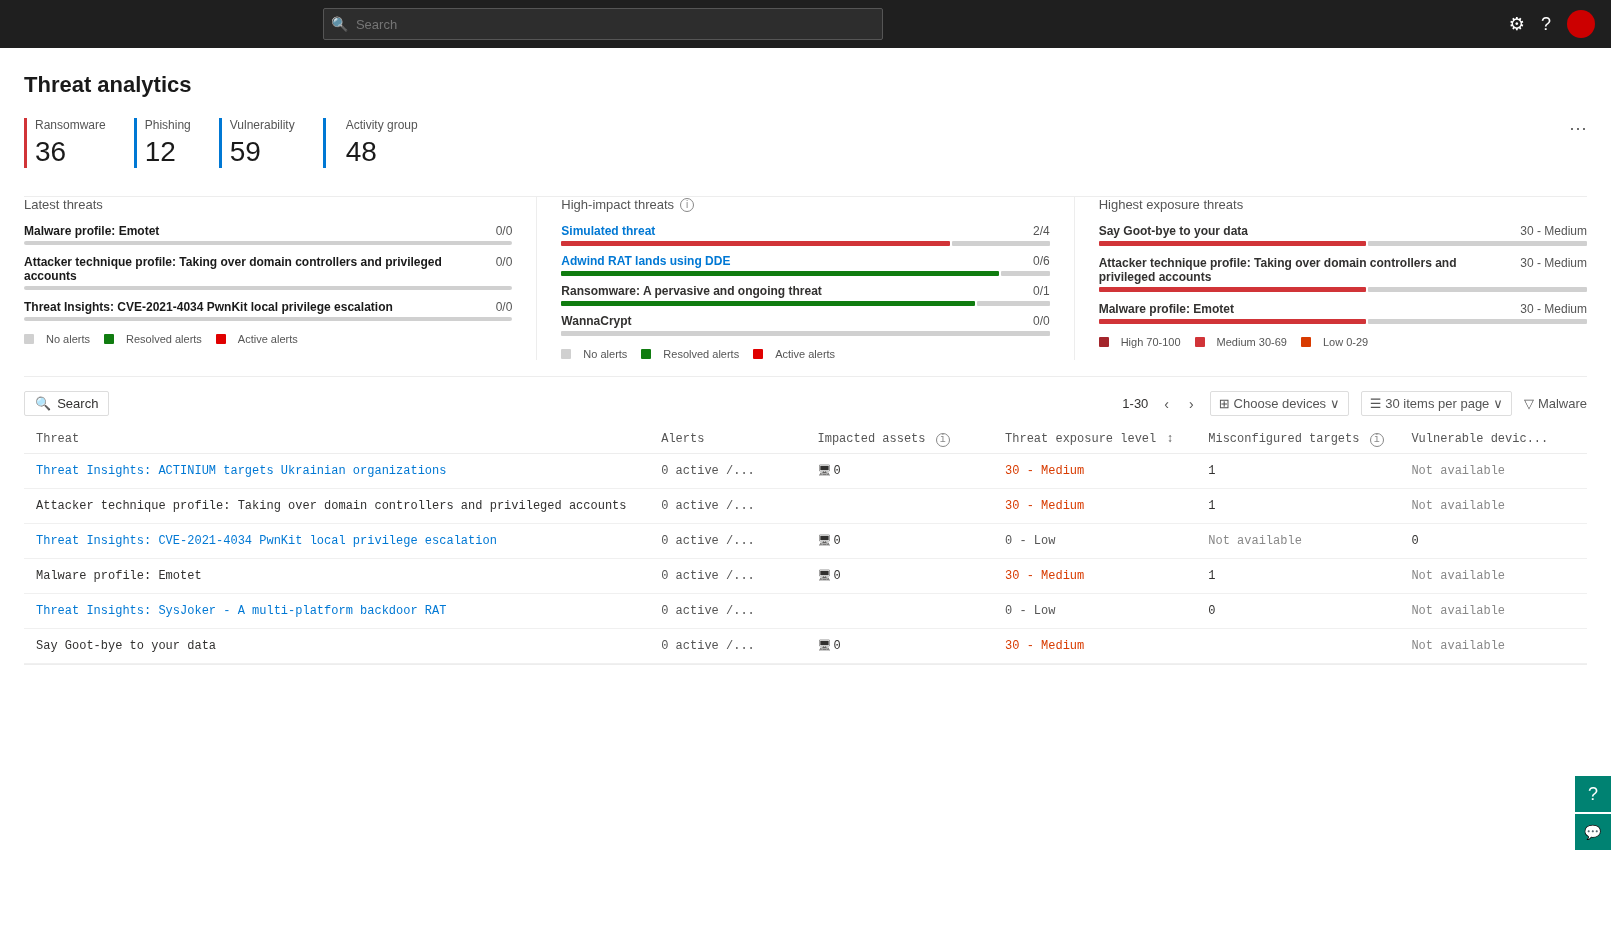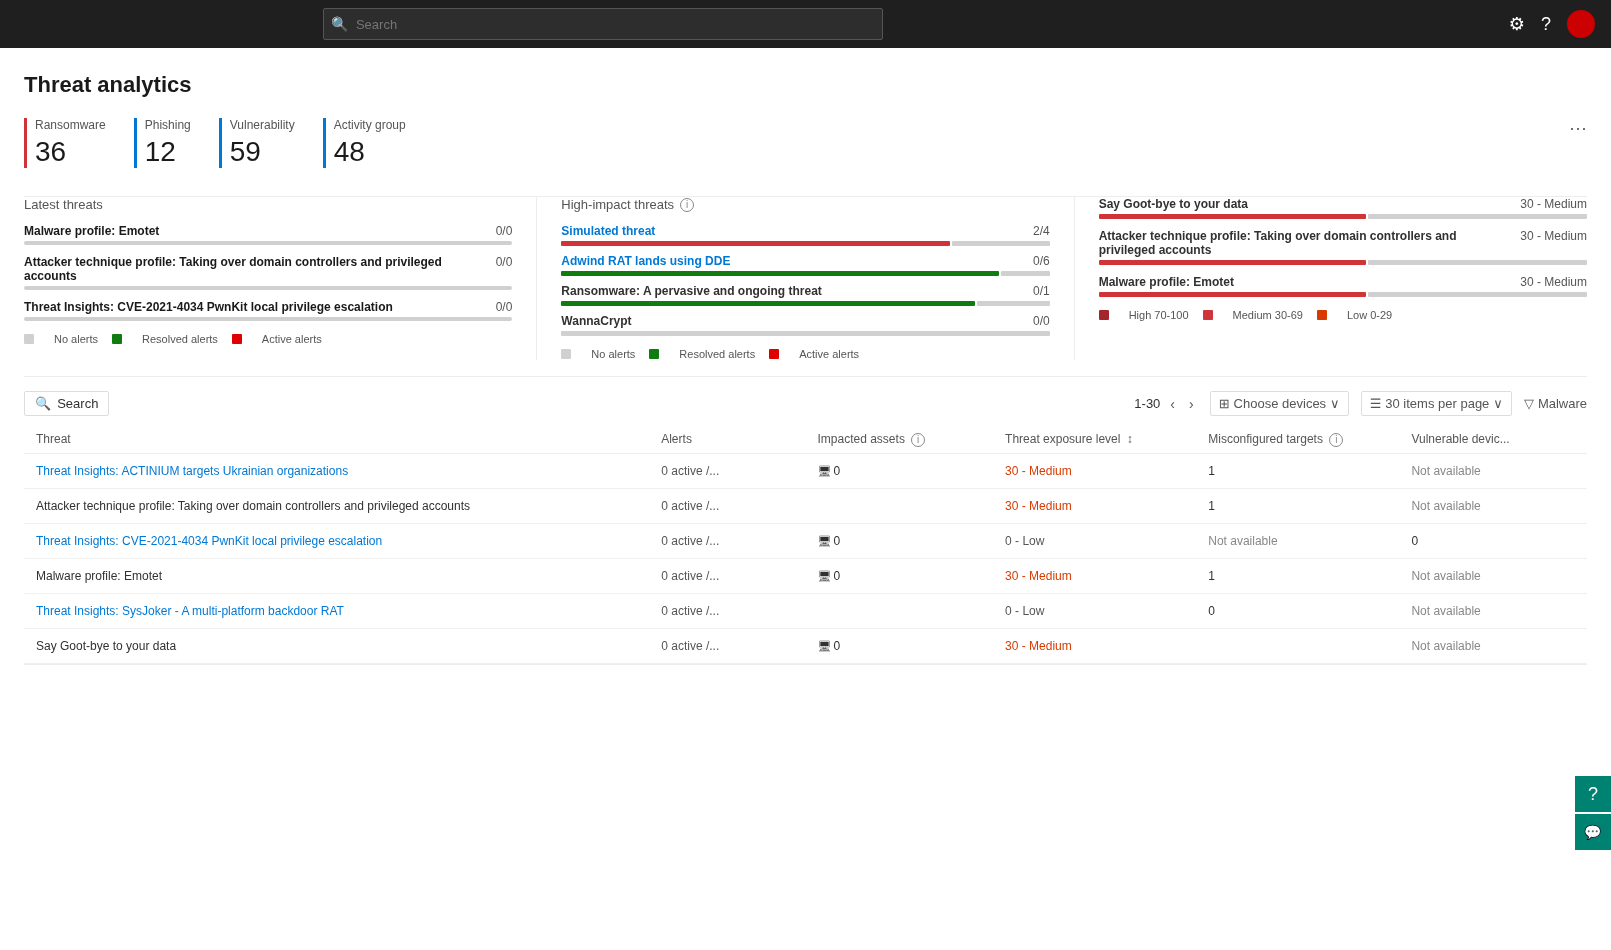--- a/index.html
+++ b/index.html
@@ -53,21 +53,21 @@
     .main { background: #fff; min-height: calc(100vh - 48px); padding: 24px 24px 0 24px; overflow: hidden; }
 
     .page-title { font-size: 22px; font-weight: 600; margin-bottom: 20px; color: #1a1a1a; }
 
     
     .stats-row { display: flex; gap: 0; margin-bottom: 28px; }
     .stat-item { padding: 0 28px 0 0; border-left: 3px solid; margin-right: 0; }
     .stat-item:first-child { border-color: #e00; padding-left: 8px; }
     .stat-item:nth-child(2) { border-color: #0078d4; padding-left: 8px; }
     .stat-item:nth-child(3) { border-color: #0078d4; padding-left: 8px; }
-    .stat-item:nth-child(4) { border-color: #0078d4; padding-left: 8px; }
+    .stat-item:nth-child(4) { border-color: #0078d4; padding-left: 20px; }
     .stat-label { font-size: 12px; color: #555; margin-bottom: 4px; }
     .stat-value { font-size: 28px; font-weight: 300; color: #1a1a1a; }
     .more-btn { margin-left: auto; color: #555; font-size: 18px; cursor: pointer; align-self: flex-start; }
 
     
     .threats-panels { display: flex; gap: 0; border-top: 1px solid #ededed; margin-bottom: 16px; }
     .threat-panel { flex: 1; padding: 0 24px 0 0; border-right: 1px solid #ededed; }
     .threat-panel:last-child { border-right: none; padding-right: 0; padding-left: 24px; }
     .threat-panel:first-child { padding-left: 0; }
     .threat-panel:nth-child(2) { padding-left: 24px; }
@@ -75,56 +75,56 @@
     .info-icon { width: 14px; height: 14px; border: 1px solid #888; border-radius: 50%; display: inline-flex; align-items: center; justify-content: center; font-size: 10px; color: #888; }
 
     .threat-item { margin-bottom: 10px; }
     .threat-name { font-size: 12px; color: #1a1a1a; margin-bottom: 3px; display: flex; justify-content: space-between; }
     .threat-count { color: #555; font-size: 12px; white-space: nowrap; margin-left: 8px; }
     .bar-track { height: 4px; background: #d0d0d0; border-radius: 2px; overflow: hidden; margin-top: 2px; }
     .bar-fill { height: 100%; border-radius: 2px; }
     .bar-red { background: #e00; }
 
     .legend { display: flex; gap: 14px; margin-top: 12px; flex-wrap: wrap; }
-    .legend-item { display: flex; align-items: center; gap: 20px; font-size: 11px; color: #555; }
+    .legend-item { display: flex; align-items: center; gap: 12px; font-size: 11px; color: #555; }
     .legend-dot { width: 10px; height: 10px; border-radius: 1px; }
 
     
     .hi-item { margin-bottom: 8px; }
     .hi-name-row { display: flex; justify-content: space-between; margin-bottom: 3px; font-size: 12px; }
     .hi-name { font-weight: 600; }
     .hi-bars { display: flex; flex-direction: column; gap: 2px; }
 
     
     .he-item { margin-bottom: 10px; }
     .he-name-row { display: flex; justify-content: space-between; margin-bottom: 3px; font-size: 12px; }
     .he-name { font-weight: 600; flex: 1; }
     .he-score { color: #555; white-space: nowrap; margin-left: 8px; }
 
     
     .table-section { border-top: 1px solid #ededed; padding-top: 14px; }
     .table-toolbar { display: flex; align-items: center; gap: 12px; margin-bottom: 10px; }
     .table-search { display: flex; align-items: center; gap: 6px; border: 1px solid #ddd; border-radius: 2px; padding: 4px 10px; font-size: 13px; cursor: pointer; }
-    .pagination { display: flex; align-items: center; gap: 6px; font-size: 13px; margin-left: auto; }
+    .pagination { display: flex; align-items: center; gap: 12px; font-size: 13px; margin-left: auto; }
     .pag-btn { cursor: pointer; color: #555; padding: 2px 4px; font-size: 14px; }
     .choose-cols { display: flex; align-items: center; gap: 4px; cursor: pointer; font-size: 13px; color: #555; border: 1px solid #ddd; padding: 4px 8px; border-radius: 2px; }
     .items-per-page { display: flex; align-items: center; gap: 4px; cursor: pointer; font-size: 13px; color: #555; border: 1px solid #ddd; padding: 4px 8px; border-radius: 2px; }
     .filters-btn { display: flex; align-items: center; gap: 4px; cursor: pointer; font-size: 13px; color: #555; }
 
     .data-table { width: 100%; border-collapse: collapse; font-size: 12px; }
     .data-table th { text-align: left; padding: 6px 12px; font-weight: 400; color: #555; border-bottom: 1px solid #ededed; white-space: nowrap; }
     .data-table td { padding: 10px 12px; border-bottom: 1px solid #f0f0f0; vertical-align: middle; }
     .link-cell { color: #0078d4; cursor: pointer; }
     .no-alerts { color: #555; }
     .score-medium { color: #d83b01; }
     .score-low { color: #555; }
     .not-available { color: #888; }
 
     
-    .table-wrapper { overflow: hidden; max-height: 240px; overflow-y: auto; overflow-x: hidden; border-bottom: 1px solid #ededed; }
+    .table-wrapper { overflow: hidden; max-height: 240px; overflow-y: auto; overflow-x: hidden; border-bottom: 1px solid #ededed; font-family: Liberation Mono, monospace; }
     .table-wrapper::-webkit-scrollbar { width: 6px; }
     .table-wrapper::-webkit-scrollbar-track { background: #f1f1f1; }
     .table-wrapper::-webkit-scrollbar-thumb { background: #c0c0c0; border-radius: 3px; }
 
     
     .side-btns {
       position: fixed;
       right: 0;
       bottom: 100px;
       display: flex;
@@ -295,20 +295,23 @@
             <span>Resolved alerts</span>
           </div>
         <div class="legend-item">
             <div class="legend-dot" style="background:#e00000"></div>
             <span>Active alerts</span>
           </div>
       </div>
     </div>
 
     <div class="threat-panel">
+      <div class="panel-title">
+        <span>Highest exposure threats</span>
+      </div>
       <div>
         <div class="he-item">
           <div class="he-name-row">
             <span class="he-name" style="cursor:pointer;font-weight:600">Say Goot-bye to your data</span>
             <span class="he-score">30 - Medium</span>
           </div>
           <div style="display:flex;gap:2px;height:5px">
             <div style="width:55%;background:#d13438;border-radius:1px"></div>
             <div style="width:45%;background:#d0d0d0;border-radius:1px"></div>
           </div>

